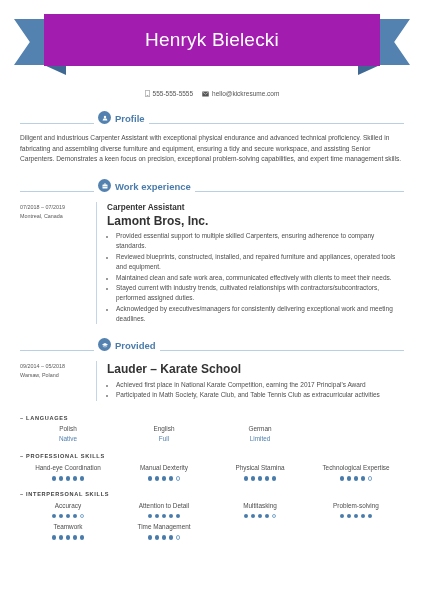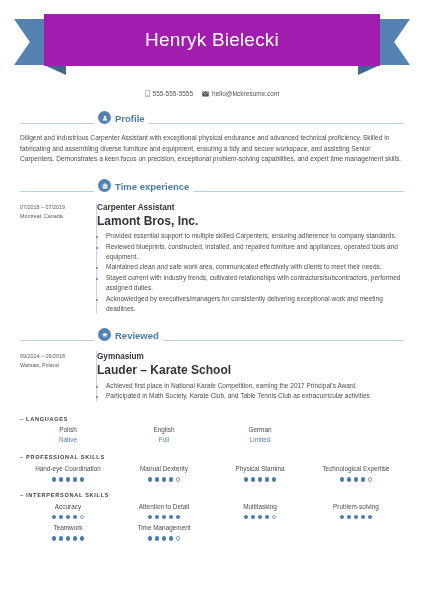--- a/index.html
+++ b/index.html
@@ -38,21 +38,21 @@
            display:flex;align-items:center;justify-content:center;flex:0 0 auto;}
   .sec-ico svg{display:block;}
   .sec-title{font-size:9.5px;font-weight:bold;color:#4a7cab;white-space:nowrap;}
 
   
   .body-pad{padding:0 20px;}
   .profile-text{margin-top:9px;font-size:6.6px;line-height:1.62;color:#4d4d4d;text-align:left;}
 
   .entry{display:flex;margin-top:10px;}
   .entry .meta{width:76px;flex:0 0 76px;font-size:5.4px;line-height:1.65;color:#5a5a5a;padding-top:1px;}
-  .entry .detail{flex:1;border-left:1px solid #c3d5e6;}
+  .entry .detail{flex:1;border-left:1px solid #c3d5e6;padding-left:10px;}
   .job-title{font-size:8.2px;font-weight:bold;color:#333;line-height:1.35;}
   .job-org{font-size:12px;font-weight:bold;color:#333;line-height:1.35;}
   ul.bullets{margin:2px 0 0 0;padding-left:9px;}
   ul.bullets li{font-size:6.5px;line-height:1.55;color:#4d4d4d;margin-bottom:.5px;}
   ul.bullets li::marker{color:#7a7a7a;font-size:6px;}
 
   
   .skill-group{margin-top:10px;}
   .group-label{font-size:5.6px;font-weight:bold;letter-spacing:.7px;color:#3f3f3f;}
   .skill-row{display:flex;margin-top:5px;}
@@ -120,21 +120,21 @@
   <div class="section">
     <div class="sec-head">
       <div class="rule short"></div>
       <div class="sec-ico">
         <svg width="8" height="8" viewBox="0 0 16 16">
             <rect x="3" y="5" width="10" height="8" rx="1" fill="#fff"></rect>
             <rect x="6" y="3" width="4" height="2" rx="0.6" fill="#fff"></rect>
             <rect x="3" y="8" width="10" height="1" fill="#5382b0"></rect>
           </svg>
       </div>
-      <div class="sec-title">Time experience</div>
+      <div class="sec-title">Work experience</div>
       <div class="rule long"></div>
     </div>
     <div class="body-pad">
       <div class="entry">
         <div class="meta">
           <div>07/2018 – 07/2019</div>
           <div>Montreal, Canada</div>
         </div>
         <div class="detail">
           <div class="job-title">Carpenter Assistant</div>
@@ -153,31 +153,30 @@
 
   <div class="section">
     <div class="sec-head">
       <div class="rule short"></div>
       <div class="sec-ico">
         <svg width="8" height="8" viewBox="0 0 16 16">
             <path d="M8 4 L14 7 L8 10 L2 7 Z" fill="#fff"></path>
             <path d="M4.6 8.4 v2.6 c0 1 6.8 1 6.8 0 V8.4" fill="none" stroke="#fff" stroke-width="1.1"></path>
           </svg>
       </div>
-      <div class="sec-title">Reviewed</div>
+      <div class="sec-title">Provided</div>
       <div class="rule long"></div>
     </div>
     <div class="body-pad">
       <div class="entry">
         <div class="meta">
           <div>09/2014 – 05/2018</div>
           <div>Warsaw, Poland</div>
         </div>
         <div class="detail">
-          <div class="job-title">Gymnasium</div>
           <div class="job-org">Lauder – Karate School</div>
           <ul class="bullets">
             <li>Achieved first place in National Karate Competition, earning the 2017 Principal's Award</li>
             <li>Participated in Math Society, Karate Club, and Table Tennis Club as extracurricular activities</li>
           </ul>
         </div>
       </div>
     </div>
   </div>
 

